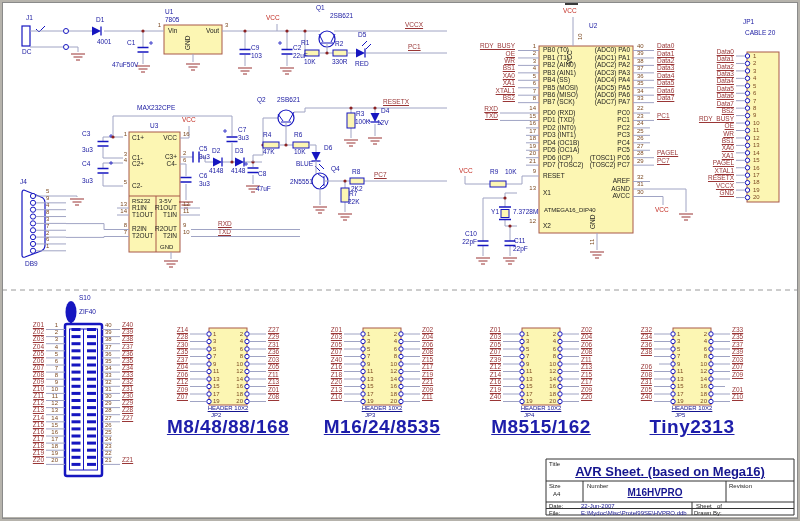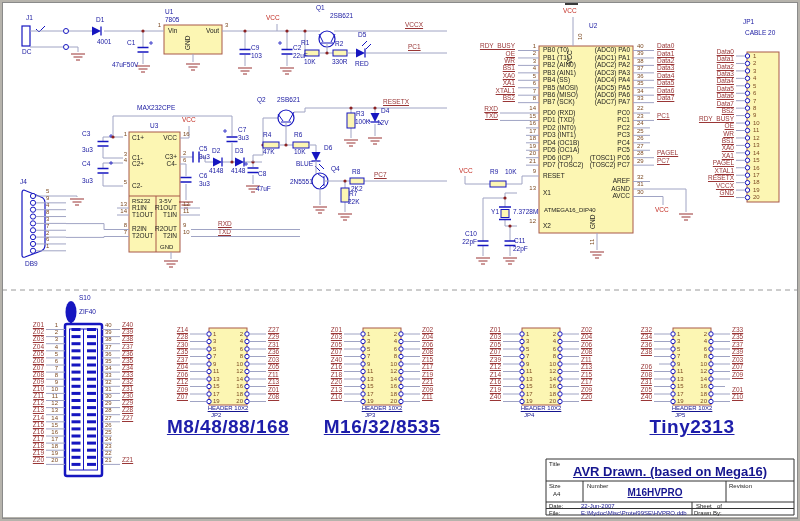--- a/index.html
+++ b/index.html
@@ -788,21 +788,21 @@
     <span class="t num t6" style="left: 213px; top: 390.6px;">17</span>
     <span class="t num t6 ra" style="left: 243px; top: 390.6px;">18</span>
     <span class="t net ra" style="left: 188px; top: 386.6px;">Z09</span>
     <span class="t net" style="left: 268px; top: 386.6px;">Z01</span>
     <span class="t num t6" style="left: 213px; top: 398.1px;">19</span>
     <span class="t num t6 ra" style="left: 243px; top: 398.1px;">20</span>
     <span class="t net ra" style="left: 188px; top: 394.1px;">Z07</span>
     <span class="t net" style="left: 268px; top: 394.1px;">Z08</span>
     <span class="t hdr10 ctr" style="left: 382px; top: 404.5px;">HEADER 10X2</span>
     <span class="t hdr10" style="left: 365px; top: 411.5px;">JP3</span>
-    <span class="t big ctr" style="left: 382px; top: 417px;">M16/32/8535</span>
+    <span class="t big ctr" style="left: 382px; top: 417px;">M16/24/8535</span>
     <span class="t num t6" style="left: 367px; top: 330.6px;">1</span>
     <span class="t num t6 ra" style="left: 397px; top: 330.6px;">2</span>
     <span class="t net ra" style="left: 342px; top: 326.6px;">Z01</span>
     <span class="t net" style="left: 422px; top: 326.6px;">Z02</span>
     <span class="t num t6" style="left: 367px; top: 338.1px;">3</span>
     <span class="t num t6 ra" style="left: 397px; top: 338.1px;">4</span>
     <span class="t net ra" style="left: 342px; top: 334.1px;">Z03</span>
     <span class="t net" style="left: 422px; top: 334.1px;">Z04</span>
     <span class="t num t6" style="left: 367px; top: 345.6px;">5</span>
     <span class="t num t6 ra" style="left: 397px; top: 345.6px;">6</span>
@@ -831,20 +831,21 @@
     <span class="t num t6" style="left: 367px; top: 390.6px;">17</span>
     <span class="t num t6 ra" style="left: 397px; top: 390.6px;">18</span>
     <span class="t net ra" style="left: 342px; top: 386.6px;">Z13</span>
     <span class="t net" style="left: 422px; top: 386.6px;">Z09</span>
     <span class="t num t6" style="left: 367px; top: 398.1px;">19</span>
     <span class="t num t6 ra" style="left: 397px; top: 398.1px;">20</span>
     <span class="t net ra" style="left: 342px; top: 394.1px;">Z10</span>
     <span class="t net" style="left: 422px; top: 394.1px;">Z11</span>
     <span class="t hdr10 ctr" style="left: 541px; top: 404.5px;">HEADER 10X2</span>
     <span class="t hdr10" style="left: 524px; top: 411.5px;">JP4</span>
+    <span class="t big ctr" style="left: 541px; top: 417px;">M8515/162</span>
     <span class="t num t6" style="left: 526px; top: 330.6px;">1</span>
     <span class="t num t6 ra" style="left: 556px; top: 330.6px;">2</span>
     <span class="t net ra" style="left: 501px; top: 326.6px;">Z01</span>
     <span class="t net" style="left: 581px; top: 326.6px;">Z02</span>
     <span class="t num t6" style="left: 526px; top: 338.1px;">3</span>
     <span class="t num t6 ra" style="left: 556px; top: 338.1px;">4</span>
     <span class="t net ra" style="left: 501px; top: 334.1px;">Z03</span>
     <span class="t net" style="left: 581px; top: 334.1px;">Z04</span>
     <span class="t num t6" style="left: 526px; top: 345.6px;">5</span>
     <span class="t num t6 ra" style="left: 556px; top: 345.6px;">6</span>
@@ -1017,21 +1018,21 @@
     <span class="t nv ra" style="left: 477px; top: 231px;">C10</span>
     <span class="t nv ra" style="left: 477px; top: 239px;">22pF</span>
     <span class="t nv" style="left: 514px; top: 238px;">C11</span>
     <span class="t nv" style="left: 513px; top: 246px;">22pF</span>
     <span class="t pwr" style="left: 655px; top: 207px;">VCC</span>
     <span class="t nv" style="left: 743px; top: 19px;">JP1</span>
     <span class="t nv" style="left: 745px; top: 30px;">CABLE 20</span>
     <span class="t nv" style="left: 79px; top: 295px;">S10</span>
     <span class="t nv" style="left: 79px; top: 309px;">ZIF40</span>
     <span class="t tb6" style="left: 549px; top: 461px;">Title</span>
-    <span class="t tbTitle ctr" style="left: 670px; top: 465px;">AVR Drawn. (based on Mega16)</span>
+    <span class="t tbTitle ctr" style="left: 670px; top: 465px;">AVR Sheet. (based on Mega16)</span>
     <span class="t tb6" style="left: 549px; top: 483px;">Size</span>
     <span class="t tb6" style="left: 553px; top: 491px;">A4</span>
     <span class="t tb6" style="left: 587px; top: 483px;">Number</span>
     <span class="t tbNum ctr" style="left: 655px; top: 488px;">M16HVPRO</span>
     <span class="t tb6" style="left: 729px; top: 483px;">Revision</span>
     <span class="t tb6" style="left: 549px; top: 503px;">Date:</span>
     <span class="t tb6nv" style="left: 581px; top: 503px;">22-Jun-2007</span>
     <span class="t tb6" style="left: 696px; top: 503px;">Sheet</span>
     <span class="t tb6" style="left: 717px; top: 503px;">of</span>
     <span class="t tb6" style="left: 549px; top: 509.5px;">File:</span>

